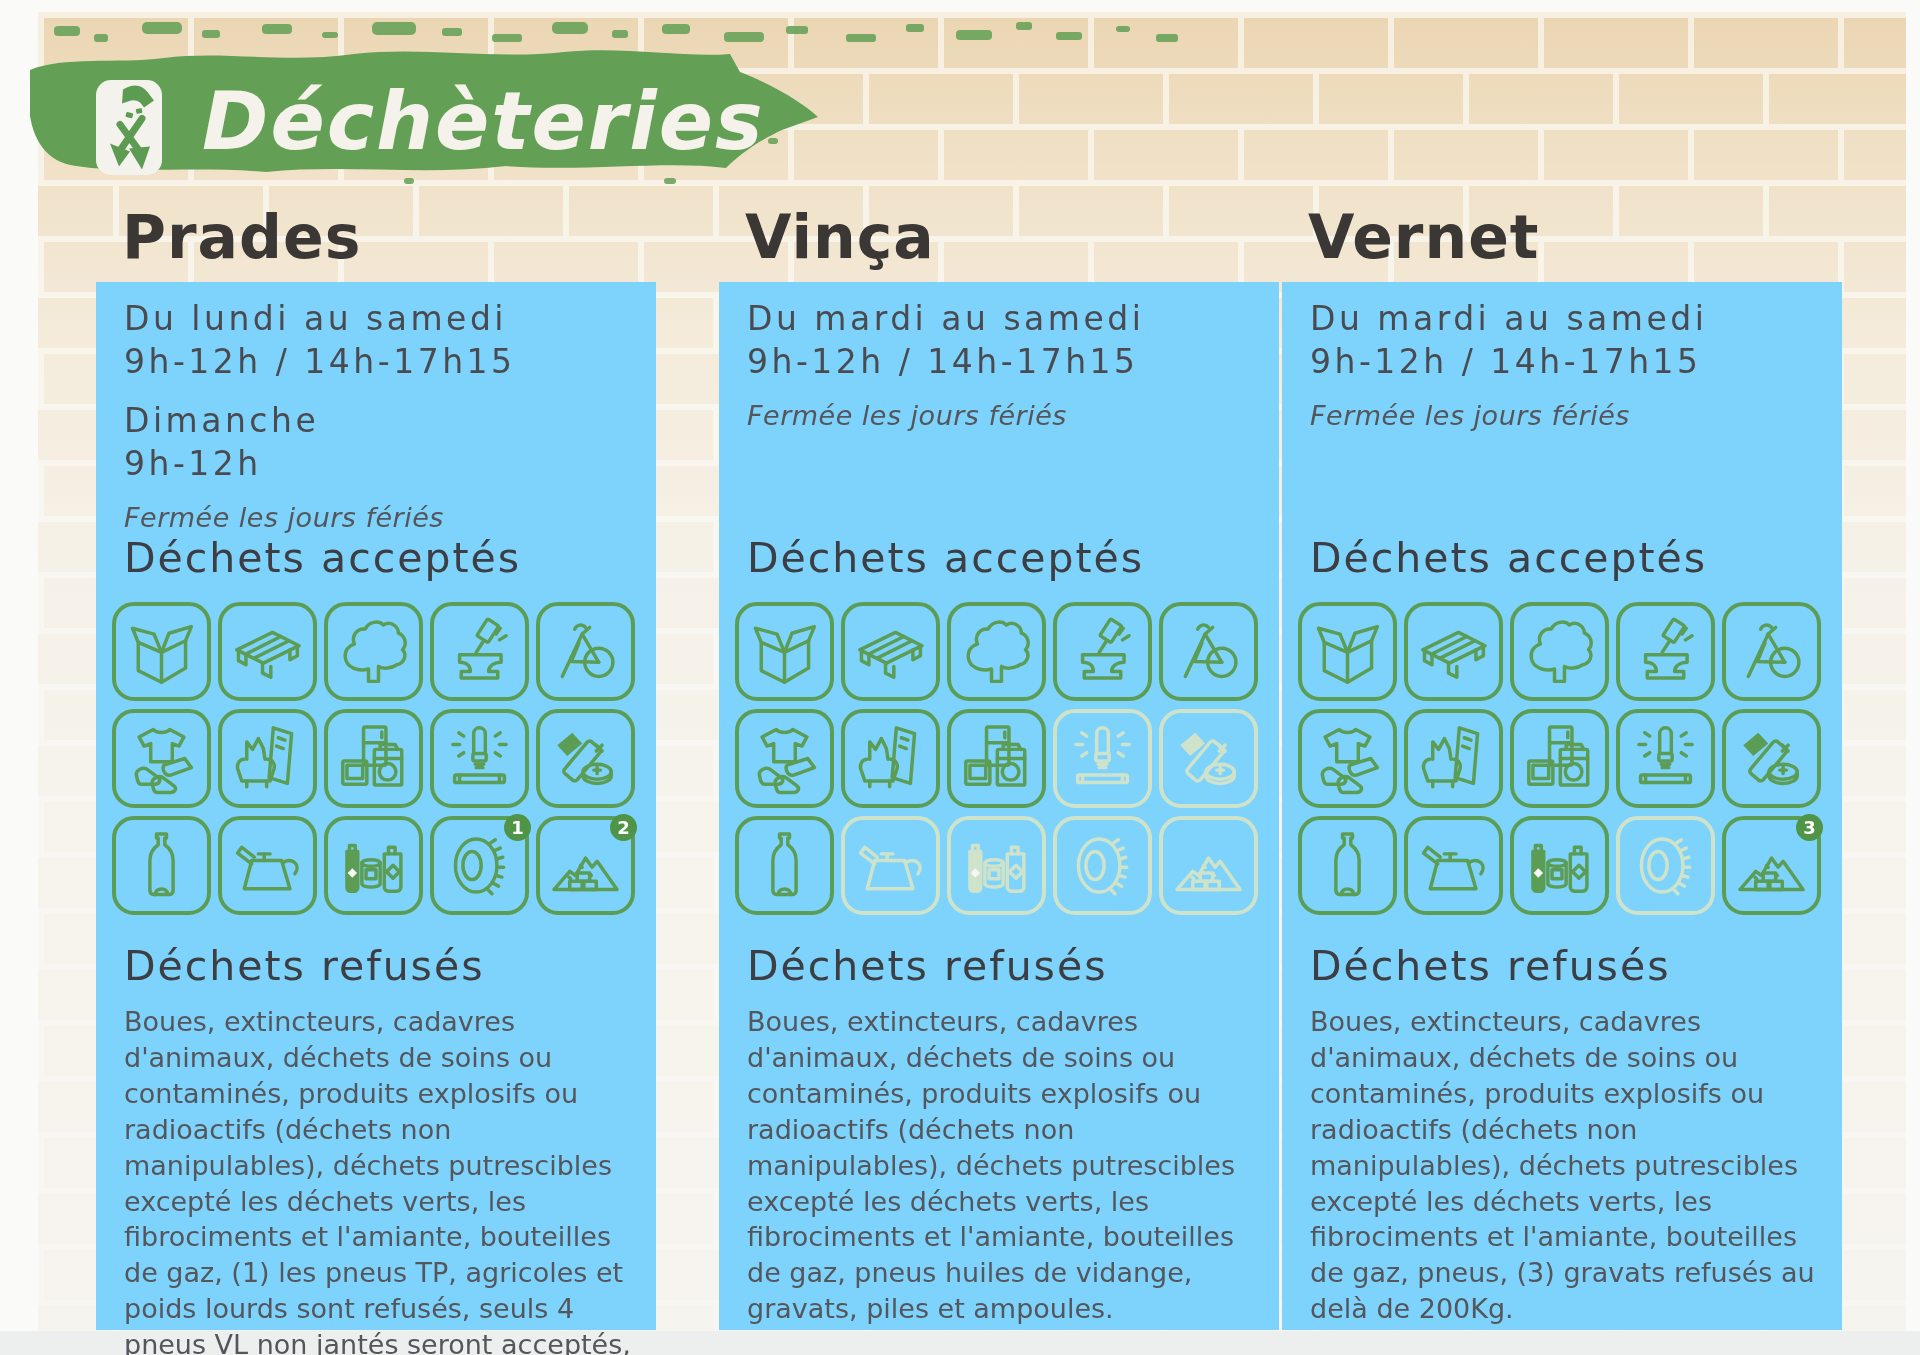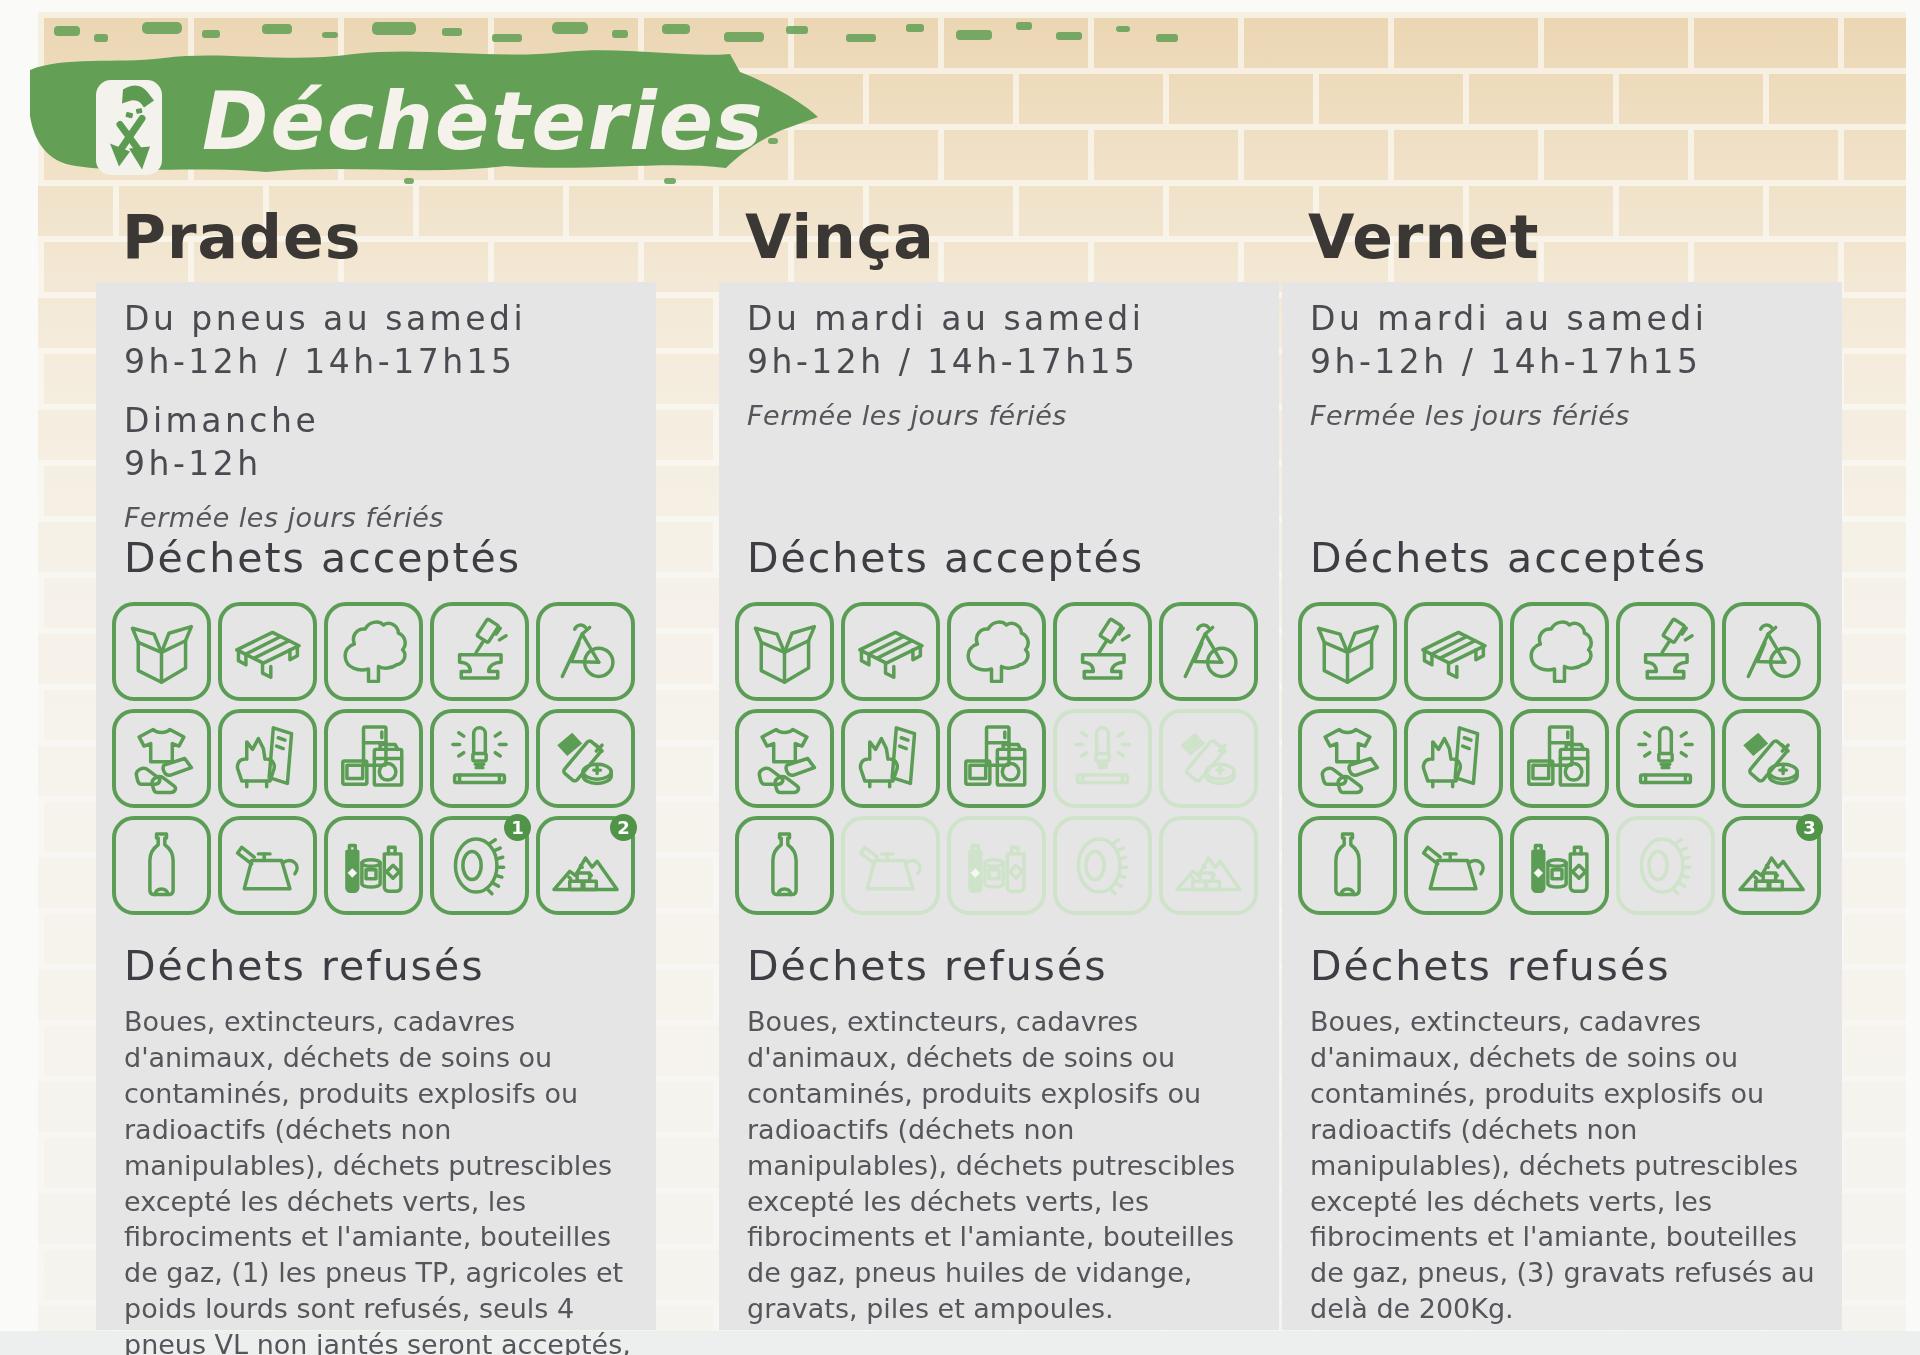--- a/index.html
+++ b/index.html
@@ -41,21 +41,21 @@
     display:flex; align-items:center; justify-content:center;
   }
   .banner h1 {
     position:absolute; left:178px; top:60px; margin:0;
     font-size:80px; font-weight:700; letter-spacing:2px; color:#f4f2ea; line-height:1.1;font-style:italic;
   }
 
   
   .col {
     position:absolute; top:282px; width:560px; height:1048px;
-    background:#e5e5e5;
+    background:#7dd3fc;
   }
   .col h2.site-name {
     position:absolute; top:-80px; left:26px; margin:0;
     font-size:60px; font-weight:700; letter-spacing:1px; color:#3b3734;
   }
   .schedwrap { position:absolute; top:16px; left:28px; right:16px; }
   .sblock { margin-bottom:16px; }
   .days, .hours {
     font-size:33px; letter-spacing:3.5px; color:#4a4b51; line-height:1.3;
   }
@@ -147,21 +147,21 @@
       </g>
     </svg>
   </div>
   <h1>Déchèteries</h1>
 </header>
 
 <section class="col" style="left:96px">
   <h2 class="site-name">Prades</h2>
   <div class="schedwrap">
       <div class="sblock">
-        <div class="days">Du pneus au samedi</div>
+        <div class="days">Du lundi au samedi</div>
         <div class="hours">9h-12h / 14h-17h15</div>
       </div>
       <div class="sblock">
         <div class="days">Dimanche</div>
         <div class="hours">9h-12h</div>
       </div>
       <p class="note">Fermée les jours fériés</p>
     </div>
   <h3 class="sub accepted">Déchets acceptés</h3>
   <div class="grid">

